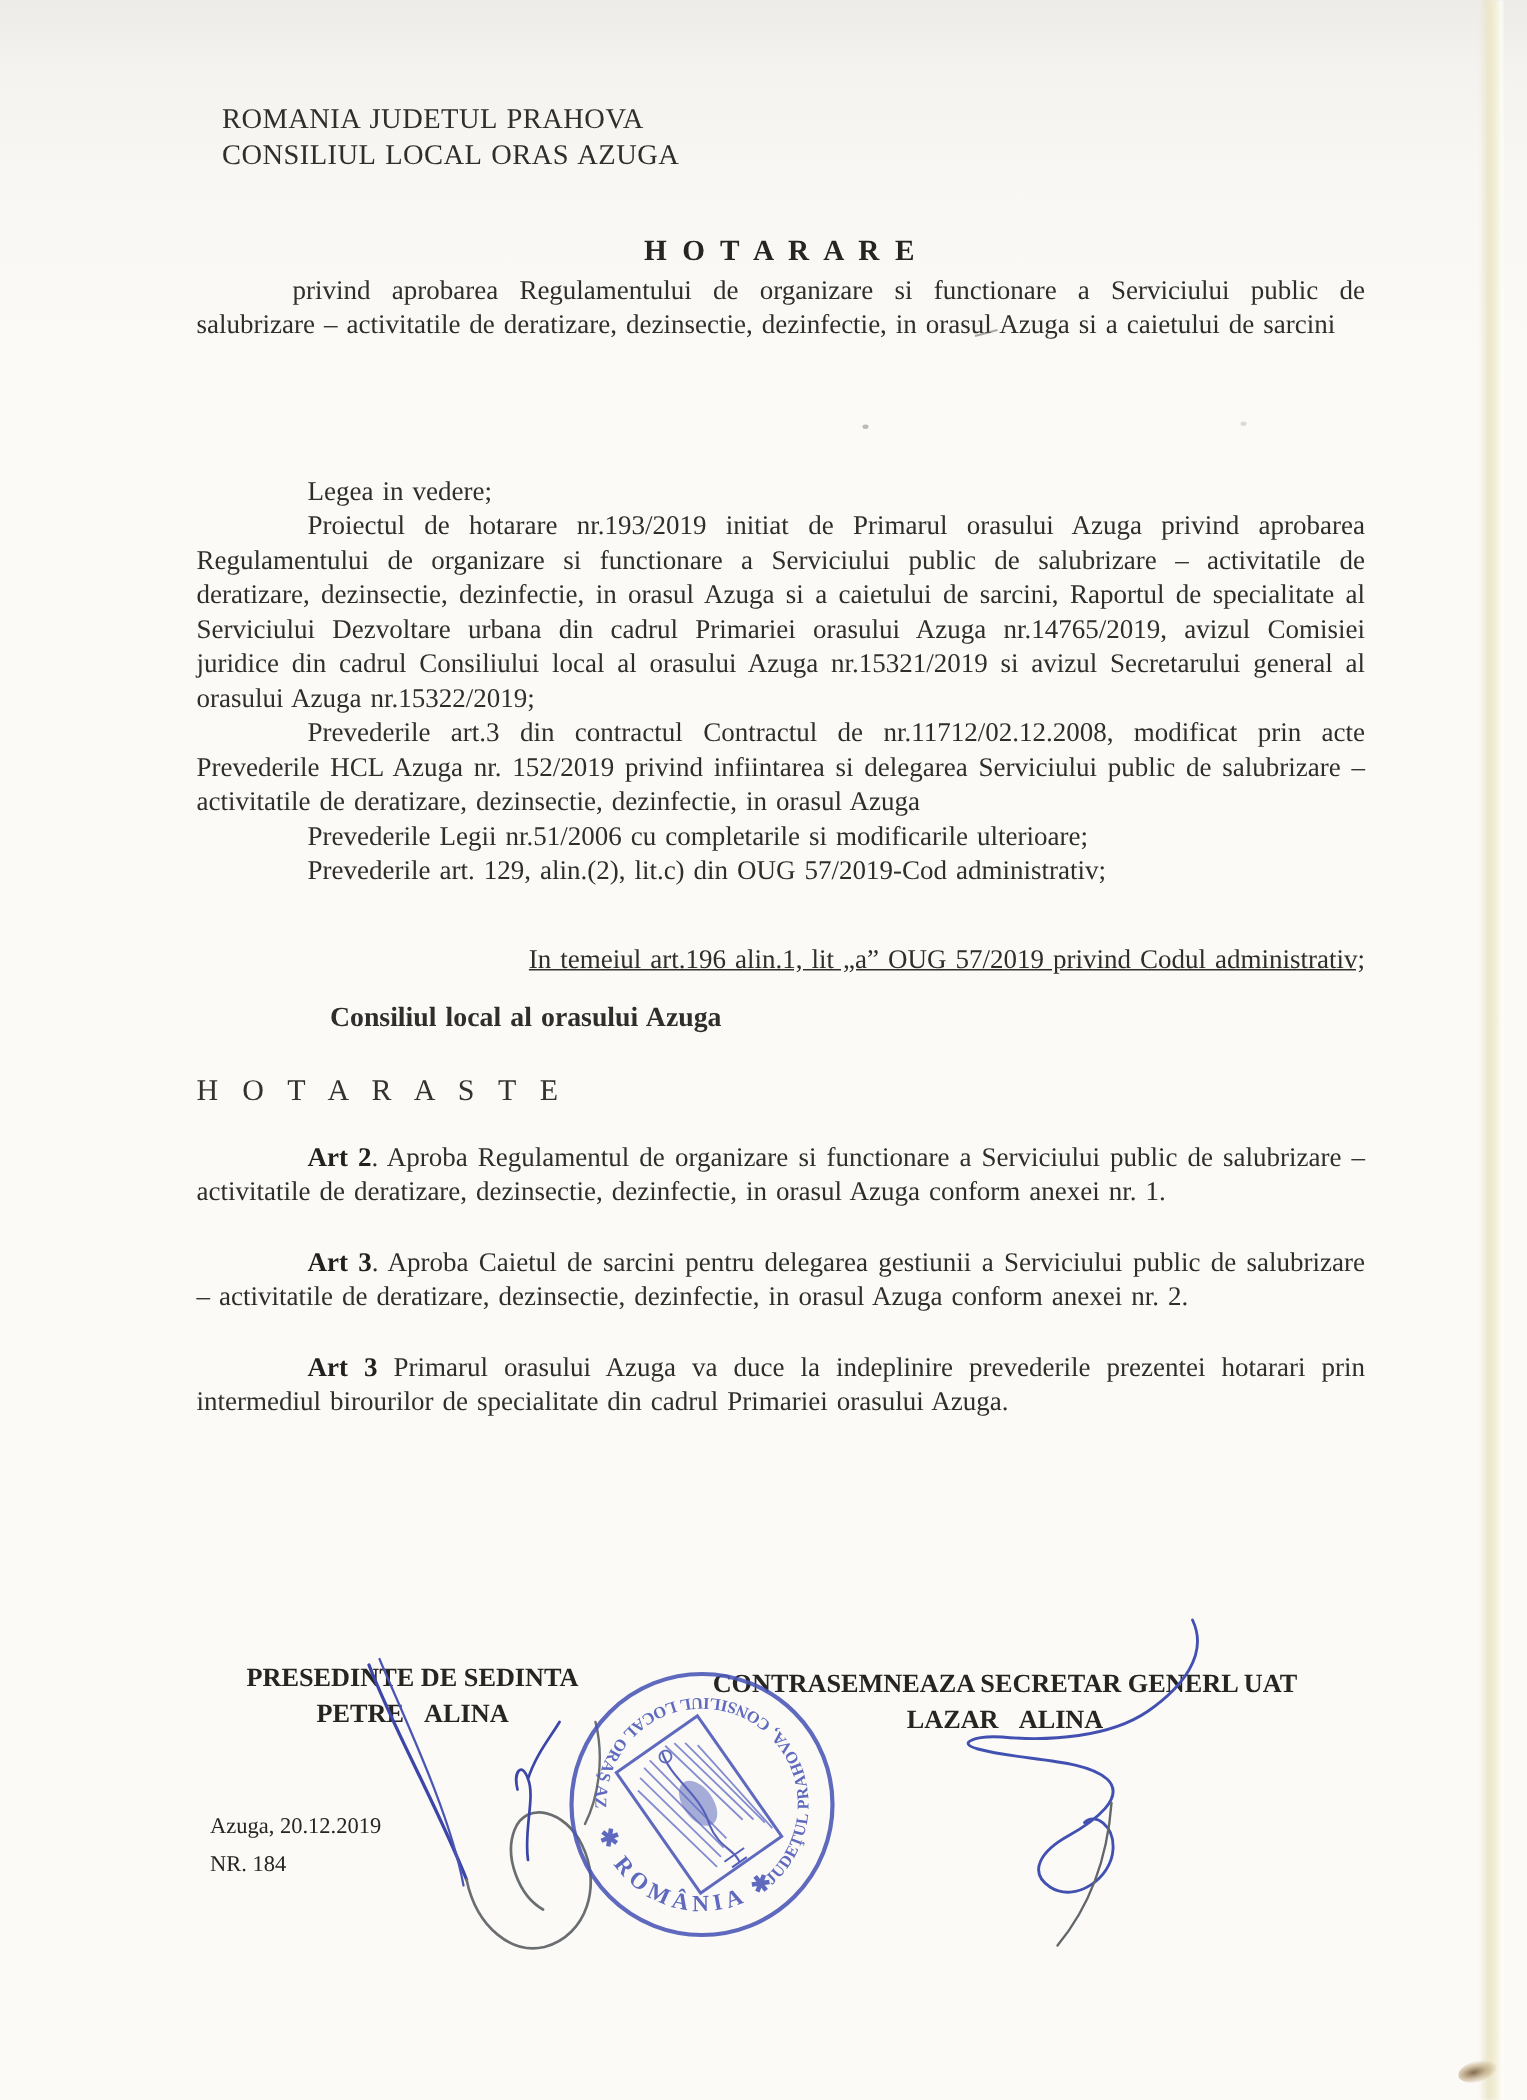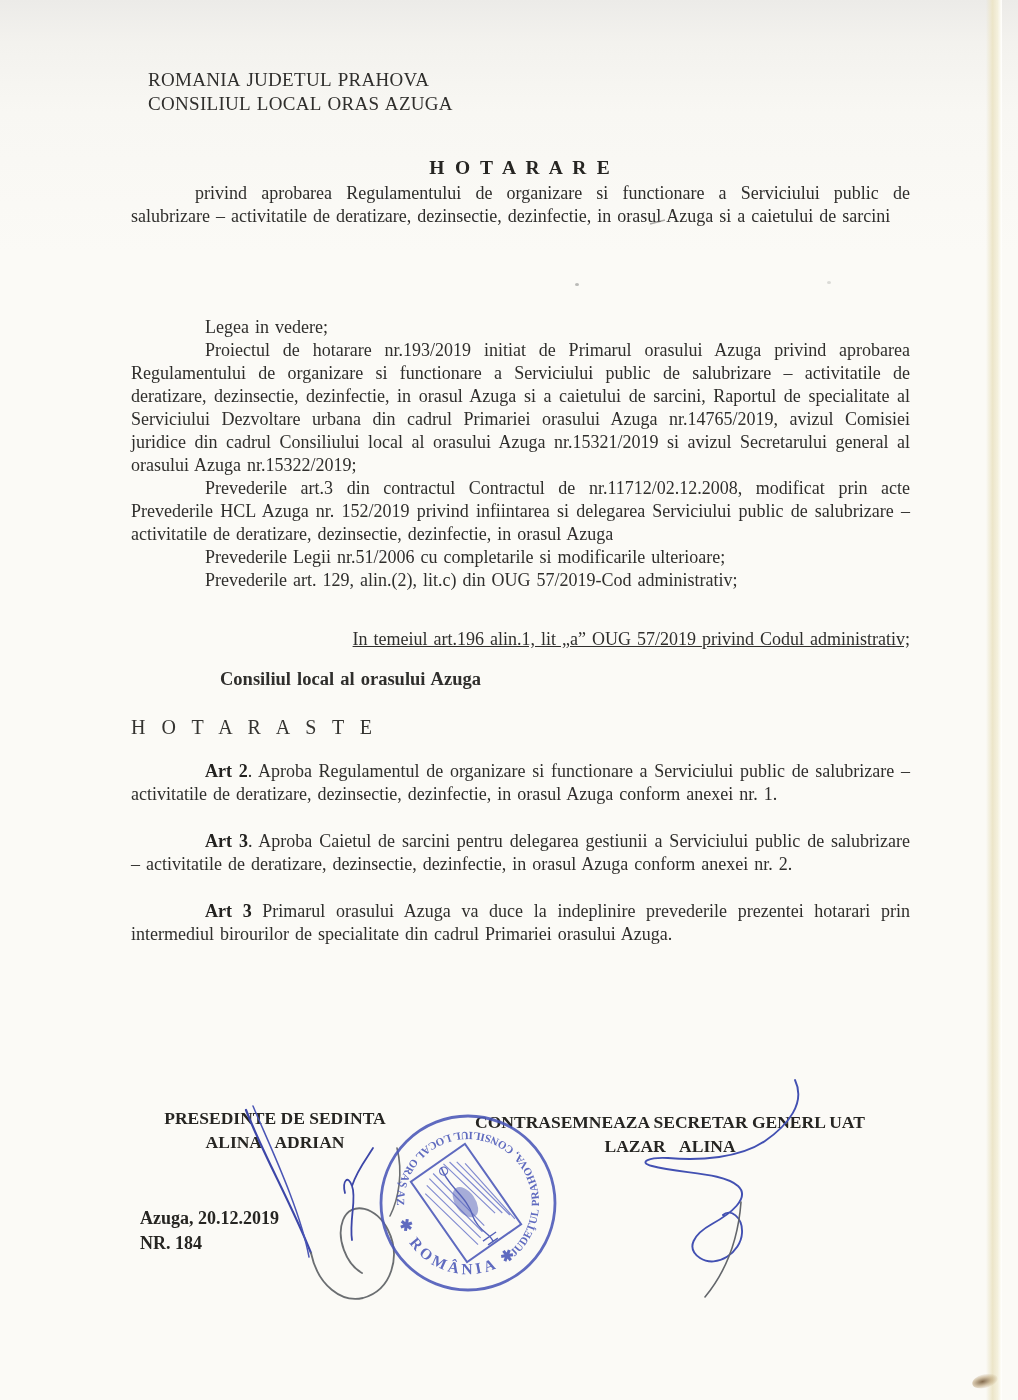--- a/index.html
+++ b/index.html
@@ -31,21 +31,21 @@
   .temei { margin:36px 0 0; text-indent:74px; text-align:right;text-decoration:underline; }
   .council { margin:17px 0 0 89px; font-weight:bold; font-size:18.5px; text-align:left; }
   .decide { margin:25px 0 0; text-align:left; font-size:20px; letter-spacing:2.5px; word-spacing:6px; color:#343330; }
   .article { margin:21px 0 0; text-indent:74px; }
   .article + .article { margin-top:24px; }
   .article b { color:#22211f; }
   .sig { position:absolute; text-align:center; font-weight:bold; font-size:17.5px; line-height:24px; color:#262522; }
   .sig-left { left:146px; top:1106px; width:258px; }
   .sig-right { left:456px; top:1110px; width:428px; }
   .sig .name { word-spacing:10px; }
-  .footer { position:absolute; left:140px; top:1206px; font-weight:bold; font-size:18px; line-height:25px; color:#262522; }
+  .footer { position:absolute; left:140px; top:1206px; font-weight:normal; font-size:15px; line-height:25px; color:#262522; }
   .ink-overlay { position:absolute; left:0; top:0; width:1018px; height:1400px; pointer-events:none; }
 </style>
 </head>
 <body>
 
 <div class="page">
 
   <div class="edge-band"></div>
   <div class="smudge"></div>
   <div class="speck" style="left:575px; top:283px;"></div>
@@ -70,21 +70,21 @@
     <p class="council">Consiliul local al orasului Azuga</p>
     <div class="decide">H O T A R A S T E</div>
 
     <p class="article"><b>Art 2</b><span>. Aproba Regulamentul de organizare si functionare a Serviciului public de salubrizare – activitatile de deratizare, dezinsectie, dezinfectie, in orasul Azuga conform anexei nr. 1.</span></p>
     <p class="article"><b>Art 3</b><span>. Aproba Caietul de sarcini pentru delegarea gestiunii a Serviciului public de salubrizare – activitatile de deratizare, dezinsectie, dezinfectie, in orasul Azuga conform anexei nr. 2.</span></p>
     <p class="article"><b>Art 3</b><span> Primarul orasului Azuga va duce la indeplinire prevederile prezentei hotarari prin intermediul birourilor de specialitate din cadrul Primariei orasului Azuga.</span></p>
   </div>
 
   <div class="sig sig-left">
     <div>PRESEDINTE DE SEDINTA</div>
-    <div class="name">ALINA ADRIAN</div>
+    <div class="name">PETRE ALINA</div>
   </div>
 
   <div class="sig sig-right">
     <div>CONTRASEMNEAZA SECRETAR GENERL UAT</div>
     <div class="name">LAZAR ALINA</div>
   </div>
 
   <div class="footer">
     <div>Azuga, 20.12.2019</div>
     <div>NR. 184</div>

